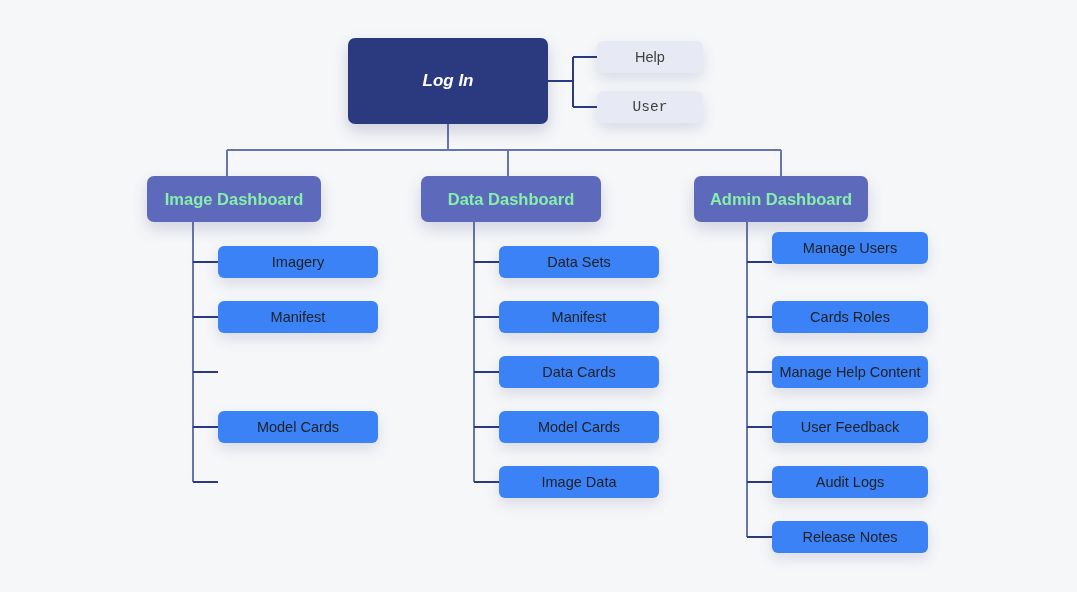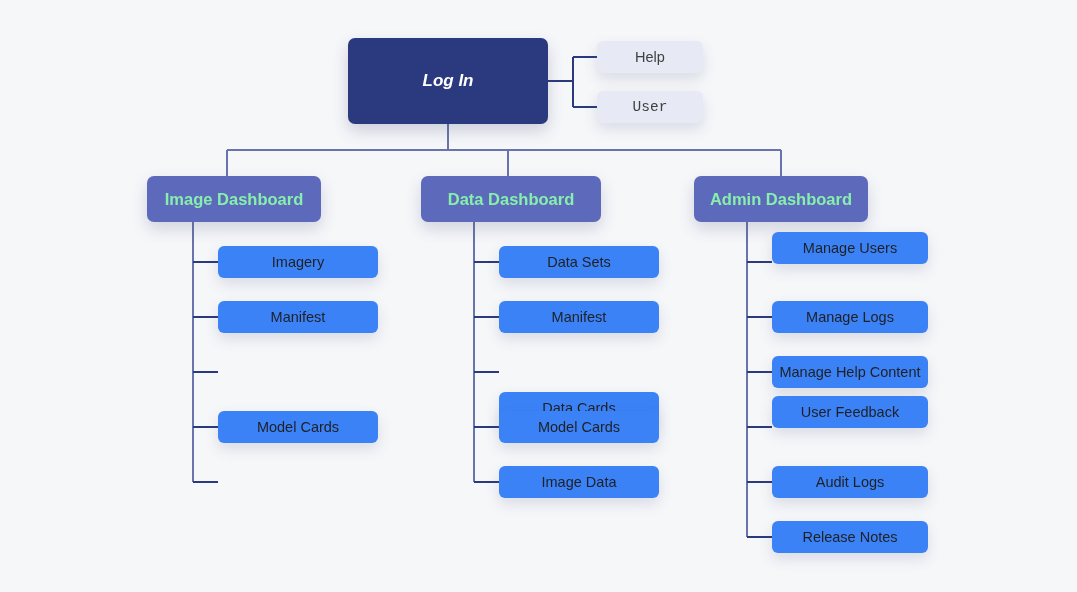--- a/index.html
+++ b/index.html
@@ -133,24 +133,24 @@
   <div class="node node-branch" style="left:147px; top:176px; width:174px; height:46px;">Image Dashboard</div>
   <div class="node node-branch" style="left:421px; top:176px; width:180px; height:46px;">Data Dashboard</div>
   <div class="node node-branch" style="left:694px; top:176px; width:174px; height:46px;">Admin Dashboard</div>
 
   <div class="node node-leaf" style="left:218px; top:246px; width:160px; height:32px;">Imagery</div>
   <div class="node node-leaf" style="left:218px; top:301px; width:160px; height:32px;">Manifest</div>
   <div class="node node-leaf" style="left:218px; top:411px; width:160px; height:32px;">Model Cards</div>
 
   <div class="node node-leaf" style="left:499px; top:246px; width:160px; height:32px;text-align:right;">Data Sets</div>
   <div class="node node-leaf" style="left:499px; top:301px; width:160px; height:32px;">Manifest</div>
-  <div class="node node-leaf" style="left:499px; top:356px; width:160px; height:32px;margin-top:36px;">Data Cards</div>
+  <div class="node node-leaf" style="left:499px; top:356px; width:160px; height:32px;">Data Cards</div>
   <div class="node node-leaf" style="left:499px; top:411px; width:160px; height:32px;">Model Cards</div>
   <div class="node node-leaf" style="left:499px; top:466px; width:160px; height:32px;">Image Data</div>
 
   <div class="node node-leaf" style="left:772px; top:232px; width:156px; height:32px;">Manage Users</div>
-  <div class="node node-leaf" style="left:772px; top:301px; width:156px; height:32px;">Manage Logs</div>
+  <div class="node node-leaf" style="left:772px; top:301px; width:156px; height:32px;">Cards Roles</div>
   <div class="node node-leaf" style="left:772px; top:356px; width:156px; height:32px;">Manage Help Content</div>
-  <div class="node node-leaf" style="left:772px; top:396px; width:156px; height:32px;">User Feedback</div>
+  <div class="node node-leaf" style="left:772px; top:411px; width:156px; height:32px;">User Feedback</div>
   <div class="node node-leaf" style="left:772px; top:466px; width:156px; height:32px;">Audit Logs</div>
   <div class="node node-leaf" style="left:772px; top:521px; width:156px; height:32px;">Release Notes</div>
 
 </div>
 
 </body></html>

